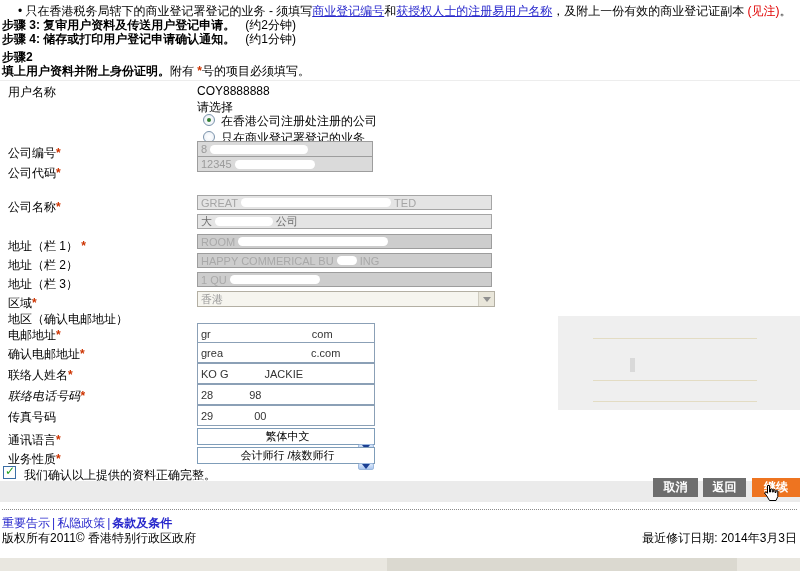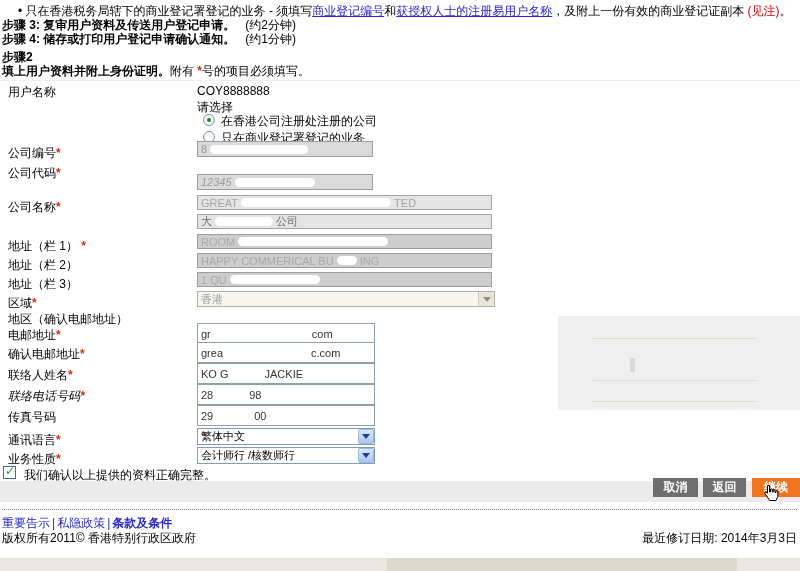--- a/index.html
+++ b/index.html
@@ -33,21 +33,21 @@
   
   .sel { position:absolute; left:197px; display:flex; align-items:center;
          padding-left:3px; font-size:11px; }
   .sel .arr { margin-left:auto; height:100%; width:16px; display:flex;
               align-items:center; justify-content:center; }
   .tri { width:0; height:0; border-left:4px solid transparent;
          border-right:4px solid transparent; border-top:5px solid #1b3f93; }
   .sel-dis { width:298px; height:16px; background:#f6f5ef; border:1px solid #b3afa3; color:#9b9b9b; }
   .sel-dis .arr { background:#e9e6da; border-left:1px solid #cfccc0; }
   .sel-dis .tri { border-top-color:#8f8f8f; }
-  .sel-en { width:178px; height:17px; background:#fff; border:1px solid #7f9db9; color:#000; }
+  .sel-en { width:178px; height:17px; background:#fff; border:1px solid #7f9db9; color:#000;flex-direction:column; }
   .sel-en .arr { background:linear-gradient(#dce9fb,#aac6ef); border:1px solid #9db9dd; border-radius:2px; }
 
   
   .radio { position:absolute; width:12px; height:12px; border:1px solid #7b93ab;
            border-radius:50%; background:radial-gradient(#ffffff,#e8eef5); }
   .radio.on::after { content:""; position:absolute; left:3px; top:3px; width:4px; height:4px;
            border-radius:50%; background:#2f7d2f; }
   .cb { position:absolute; width:13px; height:13px; border:1px solid #3a6ea5;
         background:#fdfdfd; }
   .cb .ck { display:none; position:absolute; left:1px; top:-3px; color:#1fa11f;
@@ -107,21 +107,21 @@
 
 <div class="lbl" style="top:145px;"><span>公司编号</span><span class="star">*</span></div>
 <div class="inp dis1" style="top:141px;">
   <span>8</span>
   <span class="smudge" style="width:98px;"></span>
   <span></span>
     <span class="tail"></span>
 </div>
 
 <div class="lbl" style="top:165px;"><span>公司代码</span><span class="star">*</span></div>
-<div class="inp dis1" style="top:174px;font-style:italic;">
+<div class="inp dis1" style="top:156px;">
   <span>12345</span>
   <span class="smudge" style="width:80px;"></span>
   <span></span>
     <span class="tail"></span>
 </div>
 
 <div class="lbl" style="top:199px;"><span>公司名称</span><span class="star">*</span></div>
 <div class="inp dis2" style="top:195px;">
   <span>GREAT</span>
   <span class="smudge" style="width:150px;"></span>

